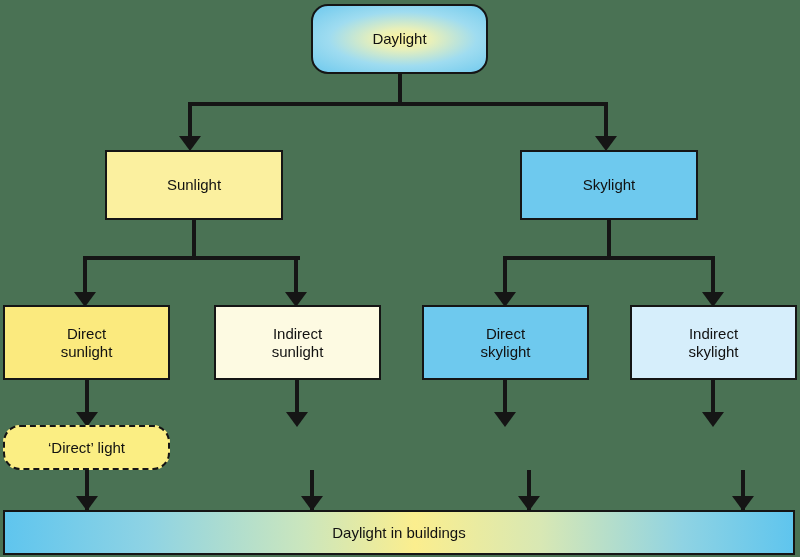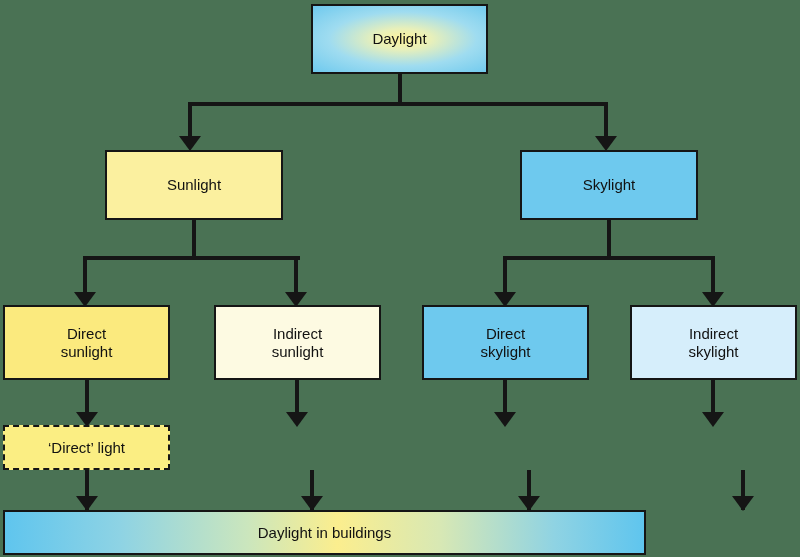--- a/index.html
+++ b/index.html
@@ -22,21 +22,21 @@
     display: flex;
     align-items: center;
     justify-content: center;
     text-align: center;
     color: #111111;
     font-size: 15px;
     line-height: 1.18;
     white-space: pre-line;
     z-index: 3;
   }
-  .node.dashed { border-style: dashed; border-width: 2px; }
+  .node.dashed { border-style: dashed; border-width: 2px; border-radius: 17px; }
 
   
   .vline {
     position: absolute;
     background: #151515;
     width: 4px;
     z-index: 1;
   }
   .hline {
     position: absolute;
@@ -52,21 +52,21 @@
     border-right: 11px solid transparent;
     border-top: 15px solid #151515;
     z-index: 2;
   }
 </style>
 </head>
 <body style="background: rgb(74, 114, 84);">
 
 <div id="canvas" style="background: rgb(74, 114, 84);">
 
-  <div class="node" style="left: 311px; top: 4px; width: 177px; height: 70px; background: radial-gradient(at 52% 50%, rgb(253, 243, 154) 0%, rgb(233, 240, 185) 22%, rgb(159, 220, 240) 58%, rgb(110, 201, 238) 100%); border-color: rgb(21, 21, 21);">
+  <div class="node" style="left: 311px; top: 4px; width: 177px; height: 70px; background: radial-gradient(at 52% 50%, rgb(253, 243, 154) 0%, rgb(233, 240, 185) 22%, rgb(159, 220, 240) 58%, rgb(110, 201, 238) 100%); border-color: rgb(21, 21, 21); border-radius: 17px;">
     <span>Daylight</span>
   </div>
 
   <div class="vline" style="left: 398px; top: 74px; height: 30px; background: rgb(21, 21, 21);"></div>
   <div class="hline" style="left: 190px; top: 102px; width: 418px; background: rgb(21, 21, 21);"></div>
   <div class="vline" style="left: 188px; top: 102px; height: 42px; background: rgb(21, 21, 21);"></div>
   <div class="arrowhead" style="left: 179px; top: 136px; border-top-color: rgb(21, 21, 21);"></div>
   <div class="vline" style="left: 604px; top: 102px; height: 42px; background: rgb(21, 21, 21);"></div>
   <div class="arrowhead" style="left: 595px; top: 136px; border-top-color: rgb(21, 21, 21);"></div>
 
@@ -134,17 +134,17 @@
 
   <div class="vline" style="left: 310px; top: 470px; height: 40px; background: rgb(21, 21, 21);"></div>
   <div class="arrowhead" style="left: 301px; top: 496px; border-top-color: rgb(21, 21, 21);"></div>
 
   <div class="vline" style="left: 527px; top: 470px; height: 40px; background: rgb(21, 21, 21);"></div>
   <div class="arrowhead" style="left: 518px; top: 496px; border-top-color: rgb(21, 21, 21);"></div>
 
   <div class="vline" style="left: 741px; top: 470px; height: 40px; background: rgb(21, 21, 21);"></div>
   <div class="arrowhead" style="left: 732px; top: 496px; border-top-color: rgb(21, 21, 21);"></div>
 
-  <div class="node" style="left: 3px; top: 510px; width: 643px; height: 45px; background: linear-gradient(to right, rgb(95, 197, 238) 0%, rgb(142, 211, 228) 18%, rgb(203, 230, 189) 38%, rgb(251, 238, 142) 52%, rgb(216, 232, 180) 68%, rgb(143, 211, 227) 86%, rgb(95, 197, 238) 100%); border-color: rgb(21, 21, 21);">
+  <div class="node" style="left: 3px; top: 510px; width: 792px; height: 45px; background: linear-gradient(to right, rgb(95, 197, 238) 0%, rgb(142, 211, 228) 18%, rgb(203, 230, 189) 38%, rgb(251, 238, 142) 52%, rgb(216, 232, 180) 68%, rgb(143, 211, 227) 86%, rgb(95, 197, 238) 100%); border-color: rgb(21, 21, 21);">
     <span>Daylight in buildings</span>
   </div>
 
 </div>
 
 </body></html>

